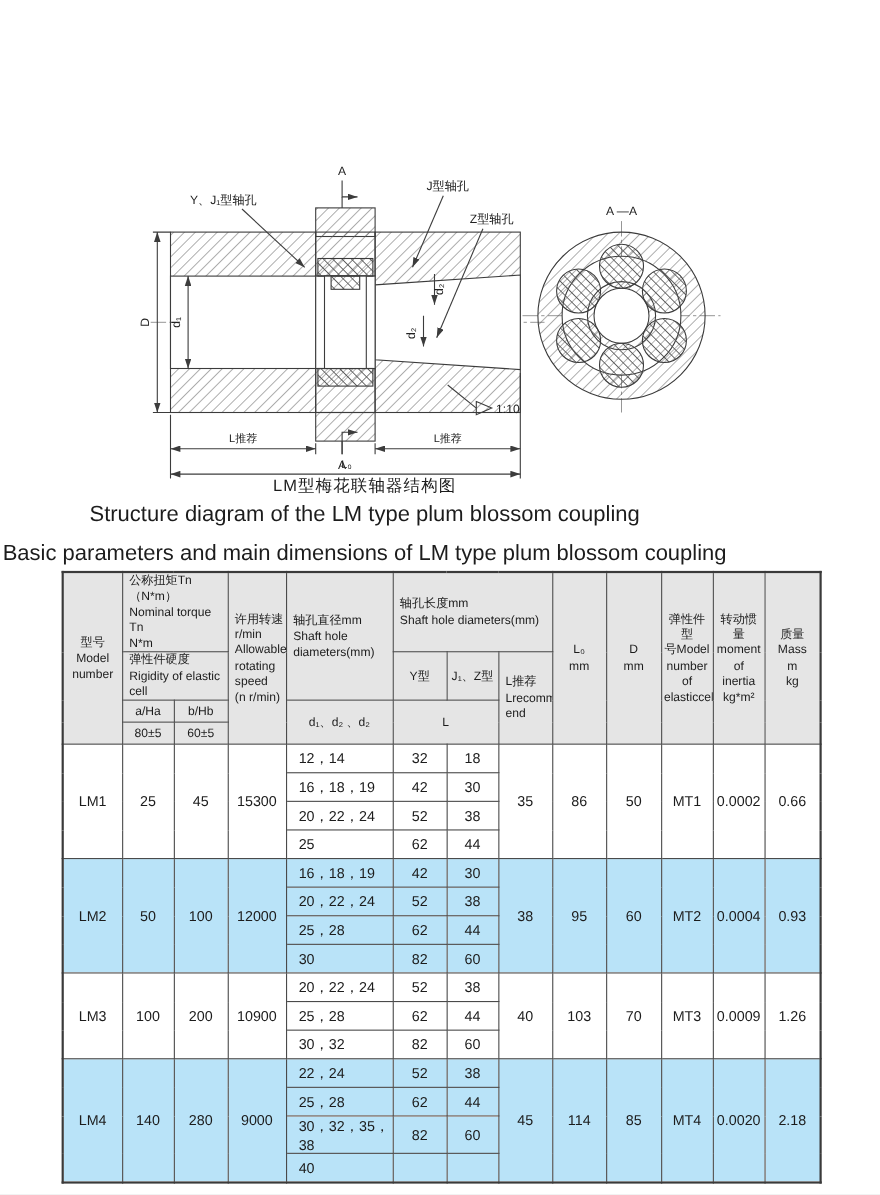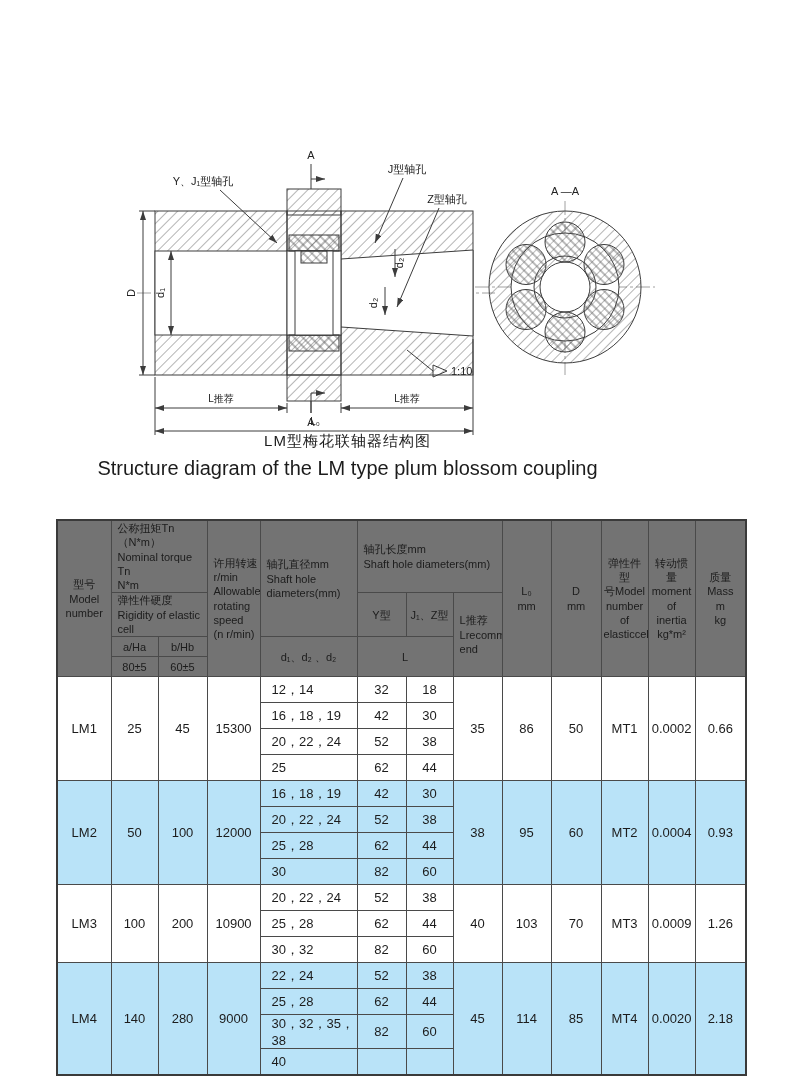--- a/index.html
+++ b/index.html
@@ -1,30 +1,30 @@
 <!DOCTYPE html>
 <html><head>
 <meta charset="utf-8">
 <style>
   html,body{margin:0;padding:0;background:#e8e8e8;}
   .page{position:relative;width:800px;height:1086px;background:#ffffff;margin:0 auto;
         font-family:"Liberation Sans","DejaVu Sans",sans-serif;color:#1c1c1c;overflow:hidden;}
   
   .diagram{position:absolute;left:55px;top:145px;width:690px;height:300px;}
   
-  .captions{position:absolute;left:0;top:432px;width:663px;text-align:center;padding-left:16px;}
+  .captions{position:absolute;left:0;top:432px;width:663px;text-align:center;}
   .cap-cn{font-size:15px;letter-spacing:1px;margin:0 0 6px 0;}
   .cap-en{font-size:20px;margin:0 0 12px 0;}
   
   .tblwrap{position:absolute;left:56px;top:519px;}
   table{border-collapse:collapse;table-layout:fixed;width:689px;}
   td{border:1px solid #4a4a4a;vertical-align:middle;text-align:center;
      font-size:13px;padding:0 2px;overflow:hidden;}
   table{border:2px solid #3a3a3a;}
-  td.hd{background:#737373;font-size:11px;line-height:1.3;white-space:pre-line;}
+  td.hd{background:#e5e5e5;font-size:11px;line-height:1.3;white-space:pre-line;}
   td.lt{text-align:left;padding-left:6px;}
   tr.band td{background:#b9e3f8;}
   tr.body{height:26px;}
   td.dcol{text-align:left;padding-left:11px;}
   
   .thin{stroke:#3c3c3c;stroke-width:1;fill:none;}
   .dim{stroke:#3c3c3c;stroke-width:1;fill:none;}
   .cl{stroke:#888;stroke-width:0.8;fill:none;stroke-dasharray:14 3 3 3;}
   text.dlabel{font-family:"Liberation Sans",sans-serif;font-size:11px;fill:#222;}
   text.small{font-family:"Liberation Sans",sans-serif;font-size:10px;fill:#222;}
@@ -142,20 +142,21 @@
         <circle cx="510" cy="187" r="20" fill="url(#xhatch)" stroke="#3c3c3c"></circle>
         <circle cx="471" cy="164.5" r="20" fill="url(#xhatch)" stroke="#3c3c3c"></circle>
         <circle cx="471" cy="119.5" r="20" fill="url(#xhatch)" stroke="#3c3c3c"></circle>
       </g>
     </g>
   </svg>
 
   <div class="captions">
     <div class="cap-cn">LM型梅花联轴器结构图</div>
     <div class="cap-en">Structure diagram of the LM type plum blossom coupling</div>
+    <div class="cap-en">Basic parameters and main dimensions of LM type plum blossom coupling</div>
   </div>
 
   <div class="tblwrap">
   <table>
     <colgroup>
       <col style="width:54px">
           <col style="width:47px">
           <col style="width:49px">
           <col style="width:53px">
       <col style="width:97px">

